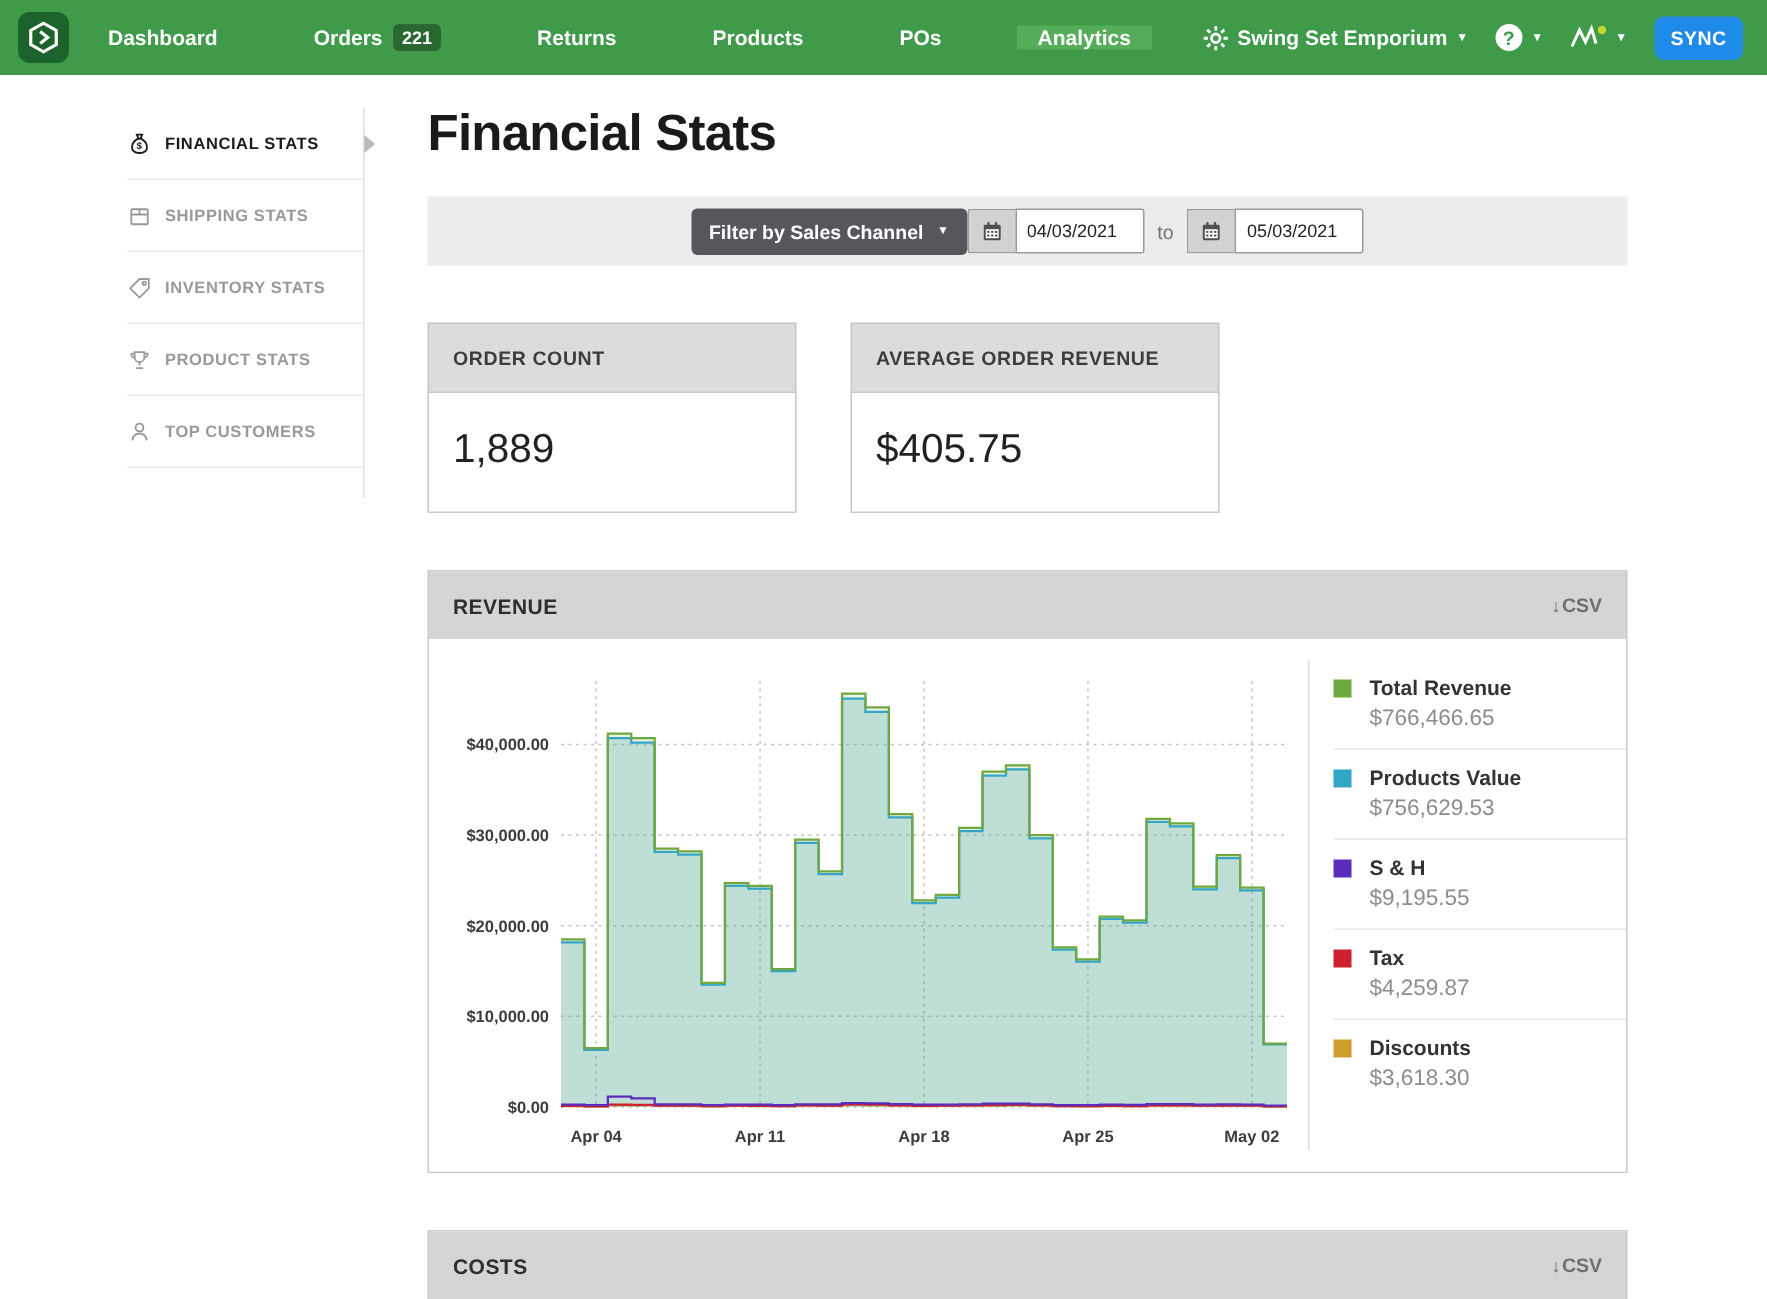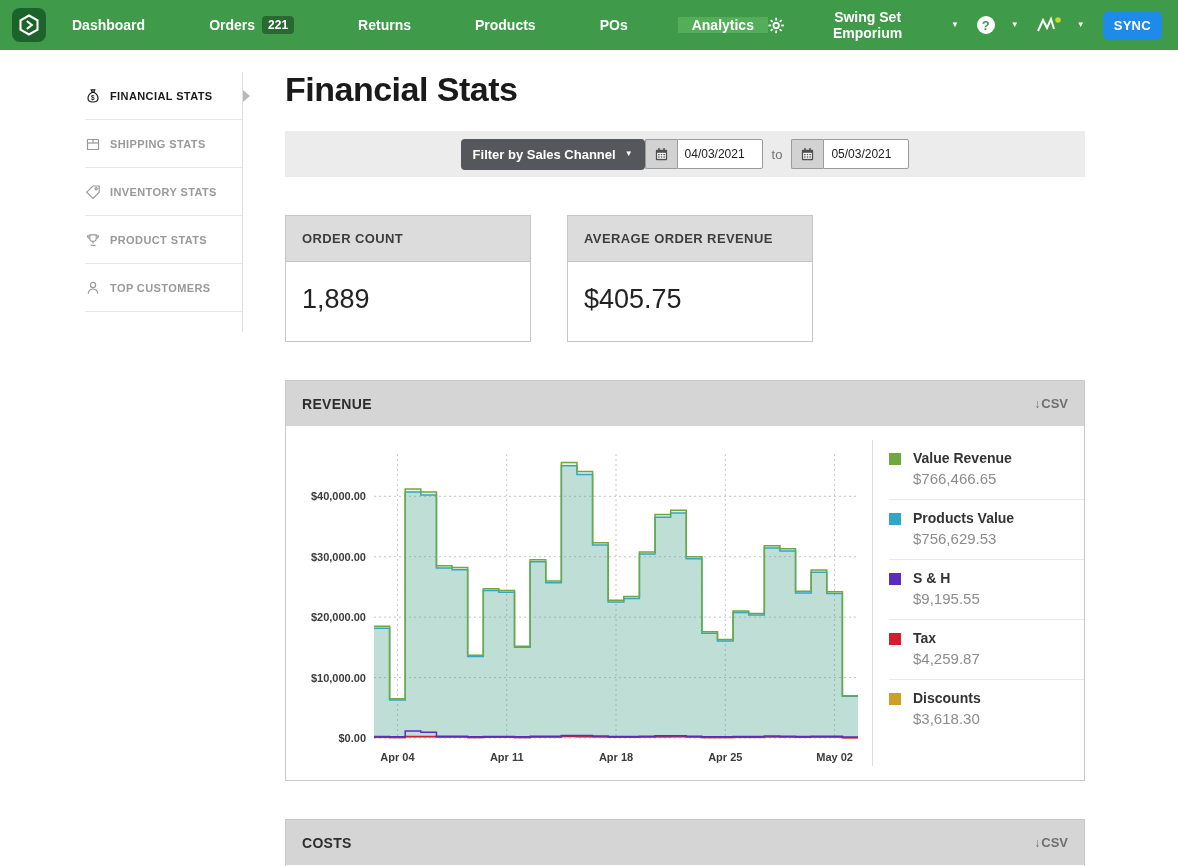--- a/index.html
+++ b/index.html
@@ -12,21 +12,21 @@
   }
   
   .topnav { height: 50px; background: #3f9a49; display: flex; align-items: stretch; color: #fff; }
   .logo-wrap { display: flex; align-items: center; padding: 0 12px; }
   .logo { width: 34px; height: 34px; background: #1c632b; border-radius: 8px; display: flex; align-items: center; justify-content: center; cursor: pointer; }
   .navlinks { display: flex; align-items: center; gap: 36px; }
   .navlinks a { display: flex; align-items: center; padding: 0 14px; color: #fff; font-weight: 700; font-size: 14px; text-decoration: none; cursor: pointer; }
   .navlinks a.active { background: #54ad58; }
   .badge { background: rgba(0,0,0,0.32); border-radius: 4px; padding: 2px 6px; font-size: 12px; margin-left: 7px; font-weight: 700; }
   .nav-right { margin-left: auto; display: flex; align-items: center; gap: 18px; padding-right: 16px; }
-  .nav-btn { display: flex; align-items: center; gap: 16px; background: none; border: none; color: #fff; font-family: inherit; font-size: 14px; font-weight: 700; cursor: pointer; padding: 0; }
+  .nav-btn { display: flex; align-items: center; gap: 6px; background: none; border: none; color: #fff; font-family: inherit; font-size: 14px; font-weight: 700; cursor: pointer; padding: 0; }
   .caret { font-size: 8px; line-height: 1; }
   .help-circle { width: 18px; height: 18px; border-radius: 50%; background: #fff; color: #3f9a49; font-weight: 800; font-size: 13px; display: flex; align-items: center; justify-content: center; }
   .sync-btn { background: #1e8bea; color: #fff; font-weight: 800; font-size: 13px; border: none; border-radius: 6px; padding: 7px 11px; letter-spacing: 0.3px; font-family: inherit; cursor: pointer; }
   
   .content { display: flex; }
   aside { width: 158px; margin-left: 85px; margin-top: 22px; border-right: 1px solid #ddd; height: 260px; }
   .side-item { height: 48px; display: flex; align-items: center; gap: 9px; border-bottom: 1px solid #e7e7e7; color: #999; font-size: 11px; font-weight: 700; letter-spacing: 0.4px; position: relative; cursor: pointer; }
   .side-item svg { flex: 0 0 auto; }
   .side-item.active { color: #1a1a1a; }
   .side-item.active::after { content: ""; position: absolute; right: -8px; top: 50%; transform: translateY(-50%); border-left: 7px solid #b9b9b9; border-top: 6px solid transparent; border-bottom: 6px solid transparent; }
@@ -264,21 +264,21 @@
               <path d="M82,188.3276595744681H97.61290322580645V259.93191489361703H113.2258064516129V52.068085106382966H128.83870967741936V55.08936170212766H144.4516129032258V127.90212765957446H160.06451612903226V129.7148936170213H175.67741935483872V216.4255319148936H191.29032258064518V150.56170212765957H206.90322580645162V152.37446808510637H222.51612903225808V207.36170212765956H238.1290322580645V121.8595744680851H253.74193548387098V142.7063829787234H269.35483870967744V25.782978723404256H284.9677419354839V34.544680851063845H300.58064516129036V104.94042553191488H316.19354838709677V162.04255319148936H331.80645161290323V158.41702127659573H347.4193548387097V114.00425531914894H363.03225806451616V77.14468085106384H378.64516129032256V72.91489361702128H394.258064516129V118.83829787234043H409.8709677419355V193.16170212765957H425.48387096774195V201.01702127659576H441.0967741935484V172.61702127659575H456.7096774193548V175.03404255319148H472.3225806451613V107.96170212765958H487.93548387096774V110.98297872340424H503.5483870967742V152.9787234042553H519.1612903225807V132.13191489361702H534.7741935483871V153.58297872340427H550.3870967741935V256.3063829787234H566" fill="none" stroke="#33a5c6" stroke-width="1.5"></path>
               <path d="M82,186.2127659574468H97.61290322580645V258.72340425531917H113.2258064516129V49.0468085106383H128.83870967741936V52.068085106382966H144.4516129032258V125.7872340425532H160.06451612903226V127.6H175.67741935483872V215.21702127659574H191.29032258064518V148.74893617021277H206.90322580645162V150.56170212765957H222.51612903225808V206.1531914893617H238.1290322580645V119.74468085106383H253.74193548387098V140.89361702127658H269.35483870967744V22.459574468085123H284.9677419354839V31.52340425531912H300.58064516129036V102.82553191489362H316.19354838709677V160.22978723404256H331.80645161290323V156.60425531914893H347.4193548387097V111.88936170212767H363.03225806451616V74.42553191489361H378.64516129032256V70.19574468085105H394.258064516129V116.72340425531914H409.8709677419355V191.65106382978723H425.48387096774195V199.50638297872342H441.0967741935484V171.1063829787234H456.7096774193548V173.52340425531915H472.3225806451613V105.84680851063831H487.93548387096774V108.86808510638298H503.5483870967742V151.1659574468085H519.1612903225807V130.01702127659576H534.7741935483871V151.77021276595744H550.3870967741935V255.70212765957447H566" fill="none" stroke="#6fa83e" stroke-width="1.5"></path>
               <path d="M82,297.39574468085107H97.61290322580645V297.57702127659576H113.2258064516129V296.67063829787236H128.83870967741936V296.79148936170213H144.4516129032258V297.1540425531915H160.06451612903226V297.2144680851064H175.67741935483872V297.51659574468084H191.29032258064518V297.2748936170213H206.90322580645162V297.33531914893615H222.51612903225808V297.456170212766H238.1290322580645V297.1540425531915H253.74193548387098V297.2144680851064H269.35483870967744V296.5497872340425H284.9677419354839V296.67063829787236H300.58064516129036V297.0331914893617H316.19354838709677V297.33531914893615H331.80645161290323V297.2748936170213H347.4193548387097V297.0936170212766H363.03225806451616V296.85191489361705H378.64516129032256V296.79148936170213H394.258064516129V297.0936170212766H409.8709677419355V297.456170212766H425.48387096774195V297.51659574468084H441.0967741935484V297.39574468085107H456.7096774193548V297.39574468085107H472.3225806451613V297.0331914893617H487.93548387096774V297.0936170212766H503.5483870967742V297.2748936170213H519.1612903225807V297.1540425531915H534.7741935483871V297.2144680851064H550.3870967741935V297.69787234042553H566" fill="none" stroke="#cf9d2a" stroke-width="1.5"></path>
               <path d="M82,297.2748936170213H97.61290322580645V297.51659574468084H113.2258064516129V296.42893617021275H128.83870967741936V296.5497872340425H144.4516129032258V297.0331914893617H160.06451612903226V297.0936170212766H175.67741935483872V297.456170212766H191.29032258064518V297.1540425531915H206.90322580645162V297.2144680851064H222.51612903225808V297.39574468085107H238.1290322580645V296.9727659574468H253.74193548387098V297.0936170212766H269.35483870967744V296.308085106383H284.9677419354839V296.42893617021275H300.58064516129036V296.85191489361705H316.19354838709677V297.2144680851064H331.80645161290323V297.1540425531915H347.4193548387097V296.9123404255319H363.03225806451616V296.67063829787236H378.64516129032256V296.61021276595744H394.258064516129V296.9123404255319H409.8709677419355V297.39574468085107H425.48387096774195V297.456170212766H441.0967741935484V297.2748936170213H456.7096774193548V297.33531914893615H472.3225806451613V296.85191489361705H487.93548387096774V296.9123404255319H503.5483870967742V297.1540425531915H519.1612903225807V297.0331914893617H534.7741935483871V297.0936170212766H550.3870967741935V297.6374468085106H566" fill="none" stroke="#d02030" stroke-width="1.5"></path>
               <path d="M82,296.48936170212767H97.61290322580645V296.79148936170213H113.2258064516129V291.0510638297872H128.83870967741936V292.25957446808513H144.4516129032258V296.1872340425532H160.06451612903226V296.308085106383H175.67741935483872V296.79148936170213H191.29032258064518V296.42893617021275H206.90322580645162V296.48936170212767H222.51612903225808V296.67063829787236H238.1290322580645V296.1872340425532H253.74193548387098V296.308085106383H269.35483870967744V295.4017021276596H284.9677419354839V295.58297872340427H300.58064516129036V296.0059574468085H316.19354838709677V296.42893617021275H331.80645161290323V296.48936170212767H347.4193548387097V296.1872340425532H363.03225806451616V295.8246808510638H378.64516129032256V295.76425531914896H394.258064516129V296.1872340425532H409.8709677419355V296.67063829787236H425.48387096774195V296.7310638297872H441.0967741935484V296.48936170212767H456.7096774193548V296.5497872340425H472.3225806451613V296.0663829787234H487.93548387096774V296.1268085106383H503.5483870967742V296.42893617021275H519.1612903225807V296.308085106383H534.7741935483871V296.3685106382979H550.3870967741935V297.0936170212766H566" fill="none" stroke="#5b2dbd" stroke-width="1.5"></path>
             </svg>
         </div>
         <div class="legend">
           <div class="legend-item">
             <span class="swatch" style="background: rgb(111, 168, 62);"></span>
-            <div class="legend-name">Value Revenue</div>
+            <div class="legend-name">Total Revenue</div>
             <div class="legend-value">$766,466.65</div>
           </div>
           <div class="legend-item">
             <span class="swatch" style="background: rgb(51, 165, 198);"></span>
             <div class="legend-name">Products Value</div>
             <div class="legend-value">$756,629.53</div>
           </div>
           <div class="legend-item">
             <span class="swatch" style="background: rgb(91, 45, 189);"></span>
             <div class="legend-name">S &amp; H</div>

